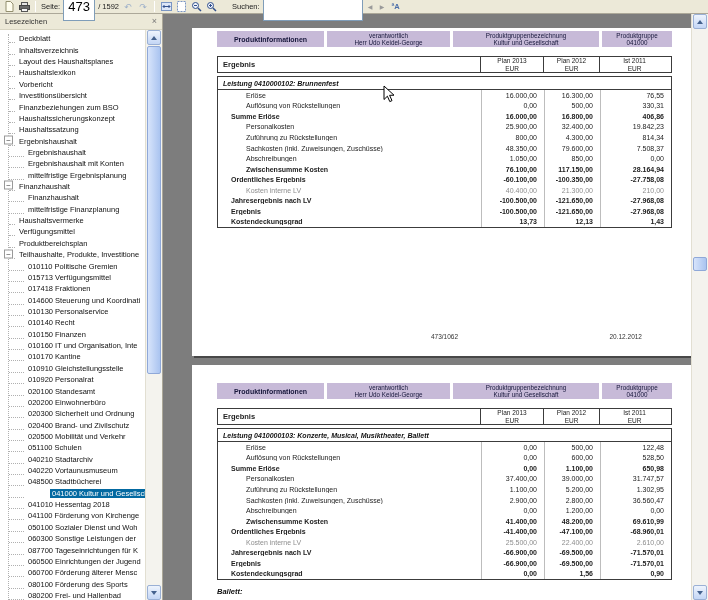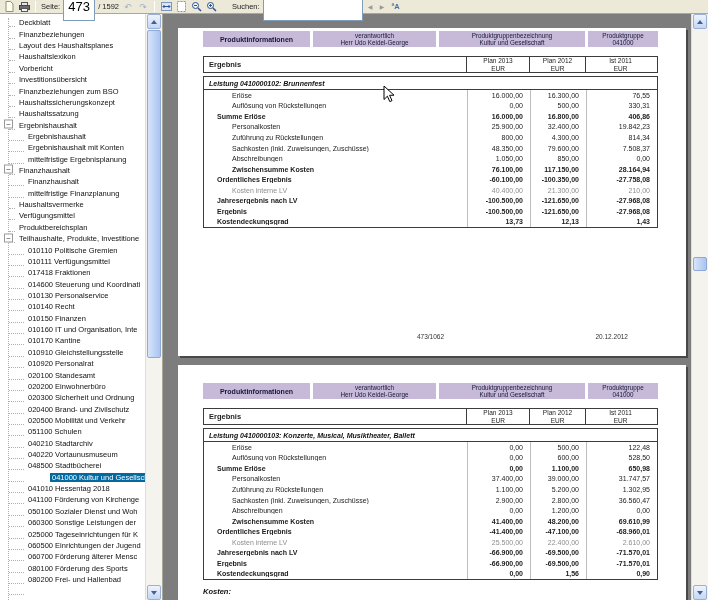--- a/index.html
+++ b/index.html
@@ -67,21 +67,21 @@
   .tri-down { width:0; height:0; border-left:3px solid transparent; border-right:3px solid transparent; border-top:4px solid #44618e; }
   .thumb {
     position:absolute; left:1px; right:1px;
     background:linear-gradient(90deg,#d7e4fb,#aac4f0); border:1px solid #8fa8d8; border-radius:2px;
   }
   .sb-thumb { top:16px; height:328px; }
   .main-thumb { top:243px; height:14px; }
 
   
   .docarea { flex:1; position:relative; background:#7d7d7d; overflow:hidden; }
-  .page { position:absolute; left:15px; width:508px; background:#fff; box-shadow:2px 2px 0 rgba(30,30,30,.55); }
+  .page { position:absolute; left:29px; width:508px; background:#fff; box-shadow:2px 2px 0 rgba(30,30,30,.55); }
   #page1 { top:14px; height:328px; }
   #page2 { top:351px; height:320px; }
 
   .prod-header { position:absolute; left:25px; display:flex; gap:3px; height:16px; width:455px; }
   .ph-cell {
     background:#c7bad8; display:flex; flex-direction:column; justify-content:center;
     text-align:center; font-size:6.3px; line-height:7px; color:#16163a;
   }
   .ph-c1 { width:107px; font-weight:bold; font-size:7px; }
   .ph-c2 { width:123px; } .ph-c3 { width:146px; } .ph-c4 { width:70px; }
@@ -162,27 +162,31 @@
   </span>
   <span class="tlb search-label">Suchen:</span>
   <input class="tb-input search-input" value="" style="">
   <span class="icn arr">◀</span>
   <span class="icn arr">▶</span>
   <span class="case">ªA</span>
 </div>
 
 <div class="content">
   <div class="sidebar">
+    <div class="sb-header">
+      <span>Lesezeichen</span>
+      <span class="sb-close">×</span>
+    </div>
     <div class="sb-body">
       <div class="tree">
           <div class="titem lvl0">
             <span class="tlabel">Deckblatt</span>
           </div>
           <div class="titem lvl0">
-            <span class="tlabel">Finanzbeziehungen</span>
+            <span class="tlabel">Inhaltsverzeichnis</span>
           </div>
           <div class="titem lvl0">
             <span class="tlabel">Layout des Haushaltsplanes</span>
           </div>
           <div class="titem lvl0">
             <span class="tlabel">Haushaltslexikon</span>
           </div>
           <div class="titem lvl0">
             <span class="tlabel">Vorbericht</span>
           </div>
@@ -231,21 +235,21 @@
             <span class="tlabel">Produktbereichsplan</span>
           </div>
           <div class="titem lvl0">
             <span class="exp">−</span>
             <span class="tlabel">Teilhaushalte, Produkte, Investitione</span>
           </div>
           <div class="titem lvl1">
             <span class="tlabel">010110 Politische Gremien</span>
           </div>
           <div class="titem lvl1">
-            <span class="tlabel">010111 Verfügungsmittel</span>
+            <span class="tlabel">015713 Verfügungsmittel</span>
           </div>
           <div class="titem lvl1">
             <span class="tlabel">017418 Fraktionen</span>
           </div>
           <div class="titem lvl1">
             <span class="tlabel">014600 Steuerung und Koordinati</span>
           </div>
           <div class="titem lvl1">
             <span class="tlabel">010130 Personalservice</span>
           </div>
@@ -303,21 +307,21 @@
           <div class="titem lvl1">
             <span class="tlabel">041100 Förderung von Kirchenge</span>
           </div>
           <div class="titem lvl1">
             <span class="tlabel">050100 Sozialer Dienst und Woh</span>
           </div>
           <div class="titem lvl1">
             <span class="tlabel">060300 Sonstige Leistungen der</span>
           </div>
           <div class="titem lvl1">
-            <span class="tlabel">025000 Tageseinrichtungen für K</span>
+            <span class="tlabel">087700 Tageseinrichtungen für K</span>
           </div>
           <div class="titem lvl1">
             <span class="tlabel">060500 Einrichtungen der Jugend</span>
           </div>
           <div class="titem lvl1">
             <span class="tlabel">060700 Förderung älterer Mensc</span>
           </div>
           <div class="titem lvl1">
             <span class="tlabel">080100 Förderung des Sports</span>
           </div>
@@ -577,21 +581,21 @@
               </div>
               <div class="trow b">
                 <div class="c lbl ind1">Kostendeckungsgrad</div>
                 <div class="c v">0,00</div>
                 <div class="c v">1,56</div>
                 <div class="c v">0,90</div>
               </div>
             </div>
         </div>
       </div>
-      <div class="mengen">Kosten:</div>
+      <div class="mengen">Ballett:</div>
     </div>
 
     <div id="cursor">
       <svg width="12" height="18" viewBox="0 0 12 18">
           <path d="M1 1 L1 14.5 L4.4 11.2 L6.8 16.6 L9 15.6 L6.6 10.3 L11 10.2 Z" fill="#fff" stroke="#000" stroke-width="1"></path>
         </svg>
     </div>
   </div>
 
   <div class="vscroll">

